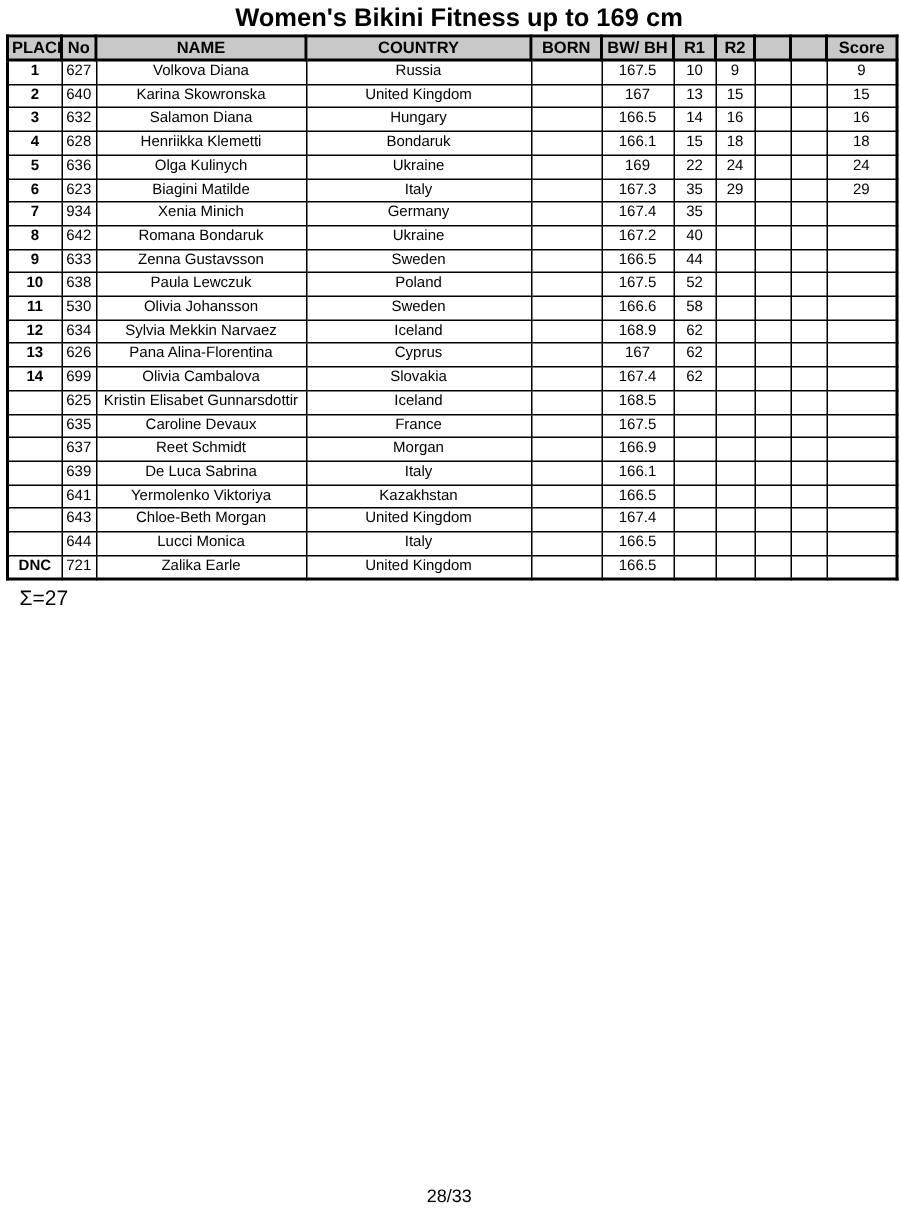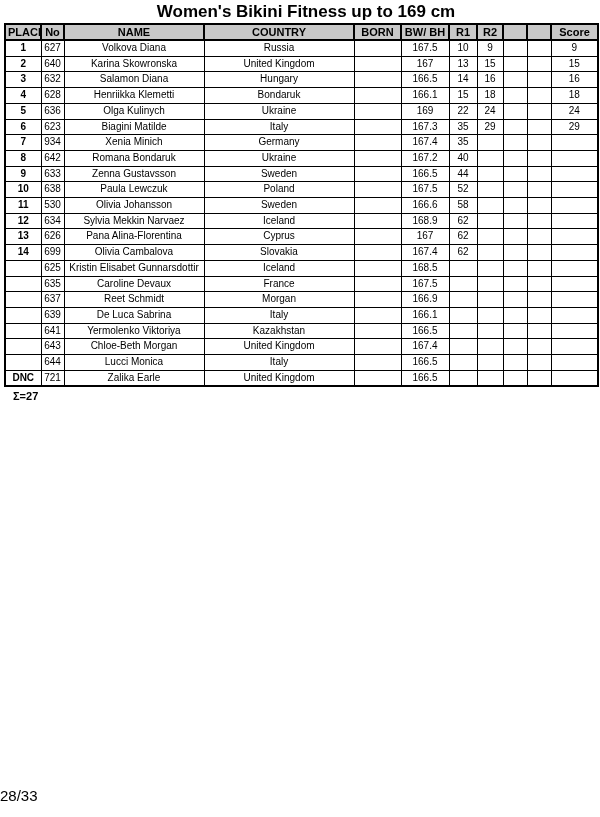--- a/index.html
+++ b/index.html
@@ -56,28 +56,29 @@
   col.c-country { width: 150px; }
   col.c-born    { width: 47px; }
   col.c-bw_bh   { width: 48px; }
   col.c-r1      { width: 28px; }
   col.c-r2      { width: 26px; }
   col.c-extra1  { width: 24px; }
   col.c-extra2  { width: 24px; }
   col.c-score   { width: 47px; }
   .sum-label {
     margin: 3px 0 0 13px;
-    font-size: 11px;
-    font-weight: bold;
+    font-size: 14px;
+    font-weight: normal;
   }
   .page-number {
     position: absolute;
     left: 0; right: 1px;
     bottom: 13px;
-    font-size: 15px;
+    text-align: center;
+    font-size: 12px;
   }
 </style>
 </head>
 <body>
 
 <div class="page-title">Women's Bikini Fitness up to 169 cm</div>
 
 <table class="results">
   <colgroup>
     <col class="c-place">

